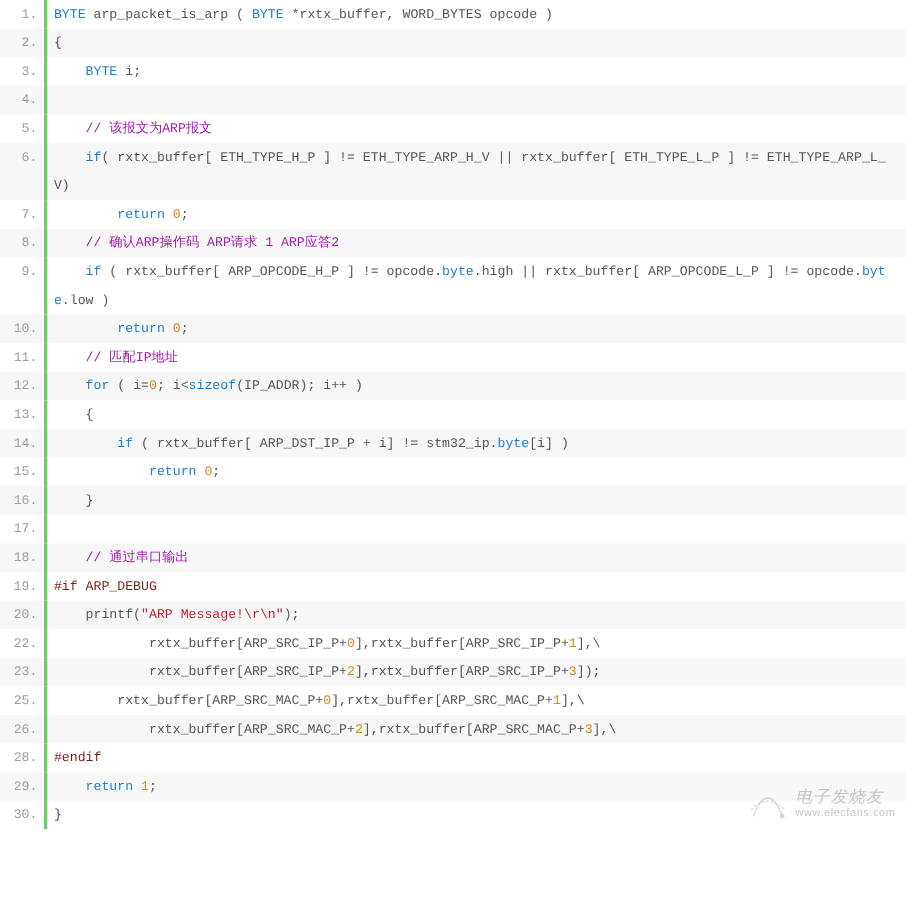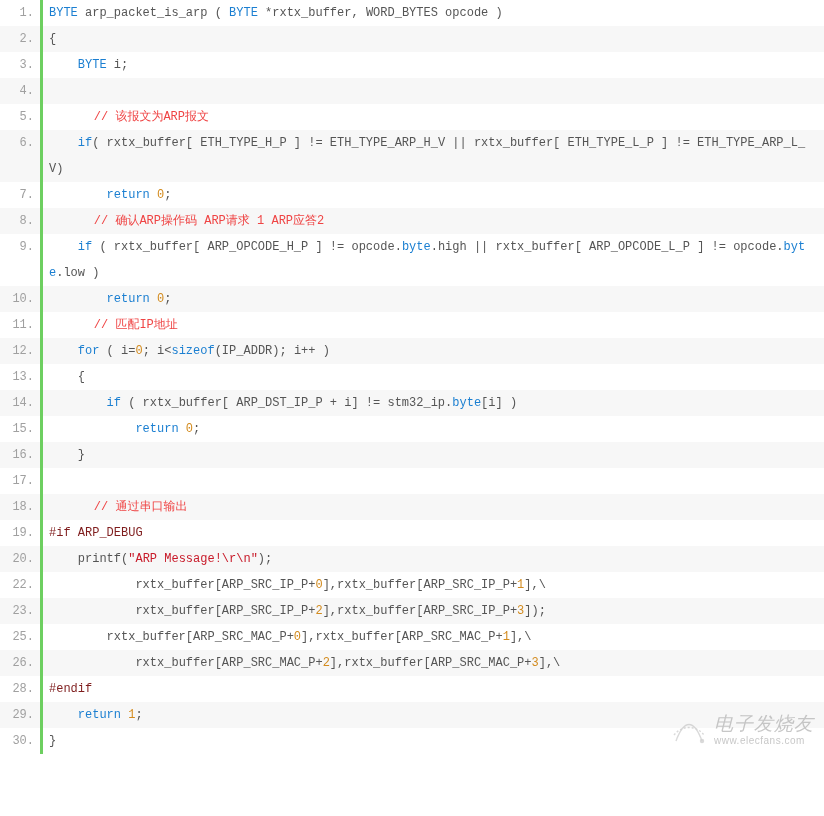--- a/index.html
+++ b/index.html
@@ -45,40 +45,40 @@
     white-space: pre-wrap;
     word-break: break-all;
     flex: 1;
     padding-right: 12px;
     color: #555;
   }
   .tok-type { color: #1b7fd1; }
   .tok-key  { color: #1b7fd1; }
   .tok-num  { color: #d38b1e; }
   .tok-str  { color: #c81a29; }
-  .tok-comm { color: #ef4444; margin-left: 16px; }
+  .tok-comm { color: #a21caf; }
   .tok-pp   { color: #7f1d1d; }
   .tok-id   { color: #555; }
   .tok-op   { color: #555; }
 
   .watermark {
     position: absolute;
     right: 10px;
     bottom: 8px;
     color: rgba(180,180,180,0.75);
     font-family: Arial, sans-serif;
     text-align: left;
     pointer-events: none;
     display: flex;
     align-items: center;
     gap: 8px;
   }
   .watermark svg { opacity: .55; }
   .wm-text { line-height: 1.1; }
-  .wm-cn { font-size: 19px; letter-spacing: 1px; font-style: italic;}
+  .wm-cn { font-size: 15px; letter-spacing: 1px; font-style: italic;}
   .wm-en { font-size: 10px; letter-spacing: .5px; }
 </style>
 </head>
 <body>
 
 <div class="code-block" id="code-root">
     <div class="line">
       <div class="gutter">1.</div>
       <div class="bar"></div>
       <div class="code"><span class="tok-type">BYTE</span><span class="tok-id"> arp_packet_is_arp ( </span><span class="tok-type">BYTE</span><span class="tok-id"> *rxtx_buffer, WORD_BYTES opcode )</span></div>

